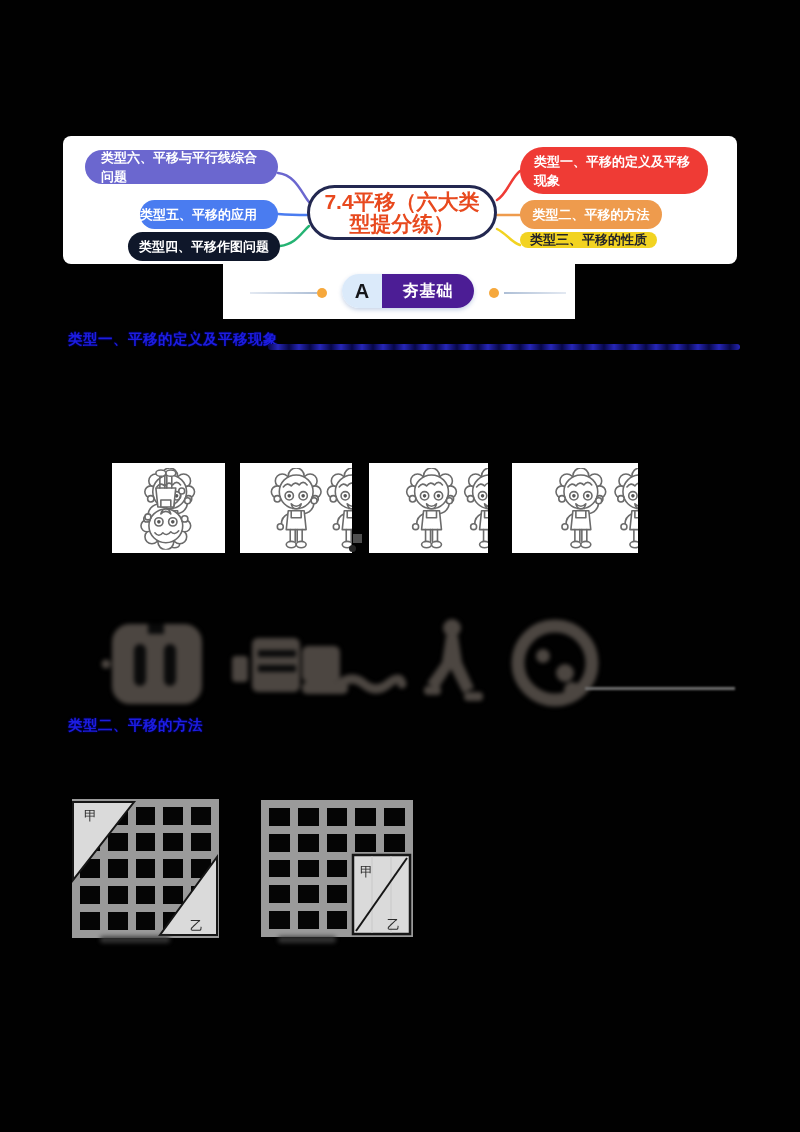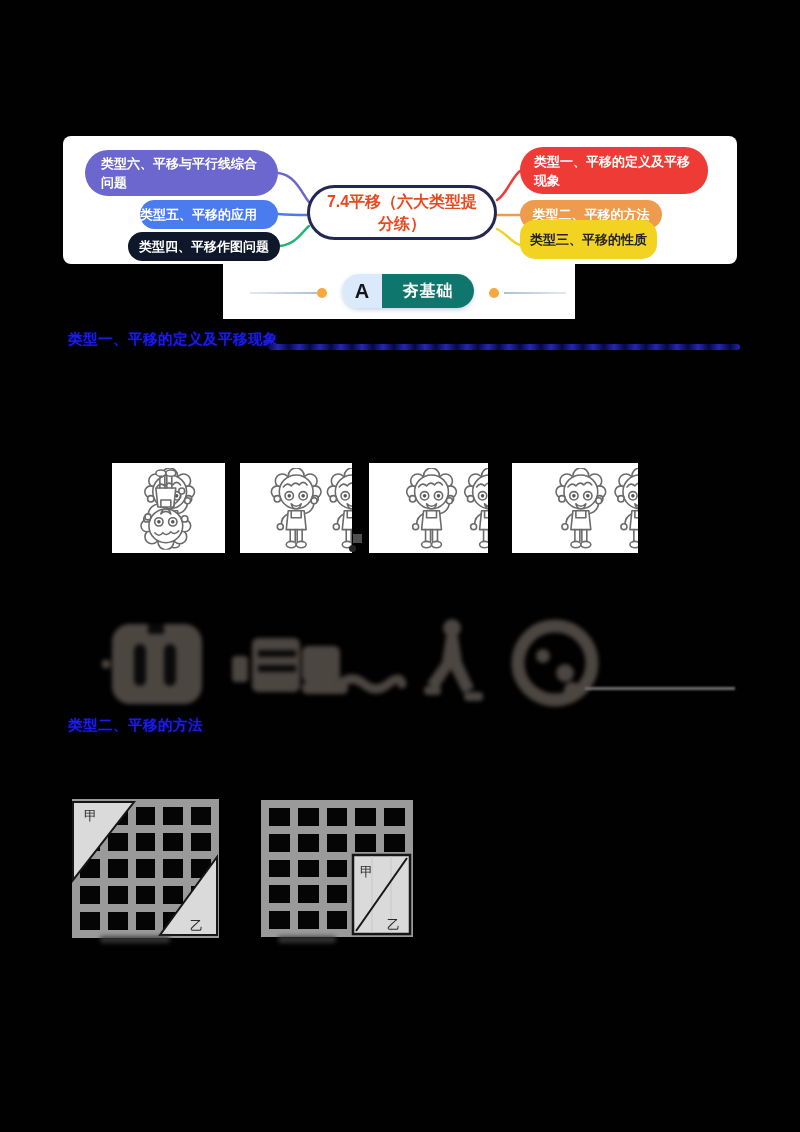--- a/index.html
+++ b/index.html
@@ -5,42 +5,42 @@
   html,body{margin:0;padding:0;background:#000;}
   #page{position:relative;width:800px;height:1132px;background:#010101;overflow:hidden;
         font-family:"Liberation Sans","DejaVu Sans",sans-serif;}
   .abs{position:absolute;}
 
   
   #mindmap{left:63px;top:136px;width:674px;height:128px;background:#fff;border-radius:8px;}
   #mindmap svg.connectors{position:absolute;left:0;top:0;}
   .bubble{position:absolute;font-weight:bold;font-size:13px;color:#fff;display:flex;align-items:center;}
   .bubble .txt{width:100%;}
-  #bubble-6{left:22px;top:14px;width:193px;height:46px;background:#6b67cf;border-radius:23px;
+  #bubble-6{left:22px;top:14px;width:193px;height:34px;background:#6b67cf;border-radius:23px;
             padding:0 10px 0 16px;box-sizing:border-box;line-height:19px;}
   #bubble-5{left:77px;top:64px;width:138px;height:29px;background:#4a7cf0;border-radius:15px;justify-content:center;}
   #bubble-4{left:65px;top:96px;width:152px;height:29px;background:#0f172a;border-radius:15px;justify-content:center;}
   #bubble-1{left:457px;top:11px;width:188px;height:47px;background:#ef3b35;border-radius:23px;
             padding:0 8px 0 14px;box-sizing:border-box;line-height:19px;}
   #bubble-2{left:457px;top:64px;width:142px;height:29px;background:#ee9b4d;border-radius:15px;justify-content:center;}
-  #bubble-3{left:457px;top:84px;width:137px;height:39px;background:#f2d321;border-radius:15px;justify-content:center;color:#23242a;}
+  #bubble-3{left:457px;top:96px;width:137px;height:16px;background:#f2d321;border-radius:15px;justify-content:center;color:#23242a;}
   #center-node{left:244px;top:49px;width:190px;height:55px;background:#fff;border:3px solid #232850;
                border-radius:29px;display:flex;align-items:center;justify-content:center;text-align:center;
-               color:#e8491e;font-weight:bold;font-size:16px;line-height:22px;box-sizing:border-box;}
+               color:#e8491e;font-weight:bold;font-size:21px;line-height:22px;box-sizing:border-box;}
   #center-node .txt{width:164px;}
 
   
   #badge-strip{left:223px;top:264px;width:352px;height:55px;background:#fff;}
   .hline{position:absolute;height:2px;background:linear-gradient(90deg,#e3e9f2,#aebfd6);top:28px;}
   .dot{position:absolute;width:10px;height:10px;border-radius:50%;background:#f6a83c;top:24px;}
   #badge-pill{position:absolute;left:119px;top:10px;width:132px;height:34px;border-radius:17px;overflow:hidden;
               display:flex;box-shadow:0 2px 4px rgba(30,80,160,.25);}
   #badge-letter{width:40px;background:#dbeafa;color:#15161a;font-weight:bold;font-size:20px;
                 display:flex;align-items:center;justify-content:center;}
-  #badge-label{flex:1;background:#0f766e;color:#fff;font-weight:bold;font-size:16px;letter-spacing:1px;
+  #badge-label{flex:1;background:#4c1d95;color:#fff;font-weight:bold;font-size:16px;letter-spacing:1px;
                display:flex;align-items:center;justify-content:center;}
 
   
   .blue-heading{position:absolute;left:68px;color:#1d1de0;font-size:14.5px;font-weight:bold;
                 letter-spacing:.5px;text-shadow:0 0 2px #0000a0;white-space:nowrap;}
   #underline-1{left:268px;top:344px;width:472px;height:6px;border-radius:3px;filter:blur(.5px);
                background:repeating-linear-gradient(90deg,#070747 0px,#2626b8 10px,#070747 21px);}
 
   
   .option-panel{position:absolute;top:463px;height:90px;background:#fff;}

